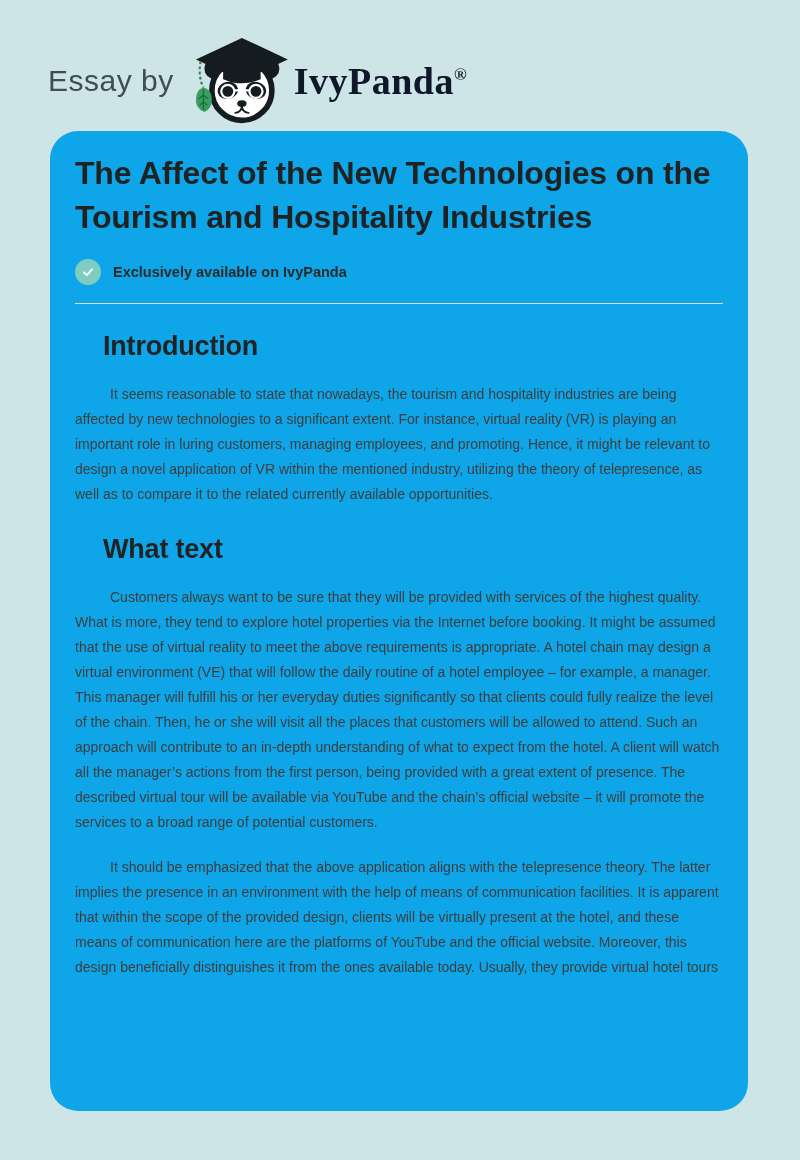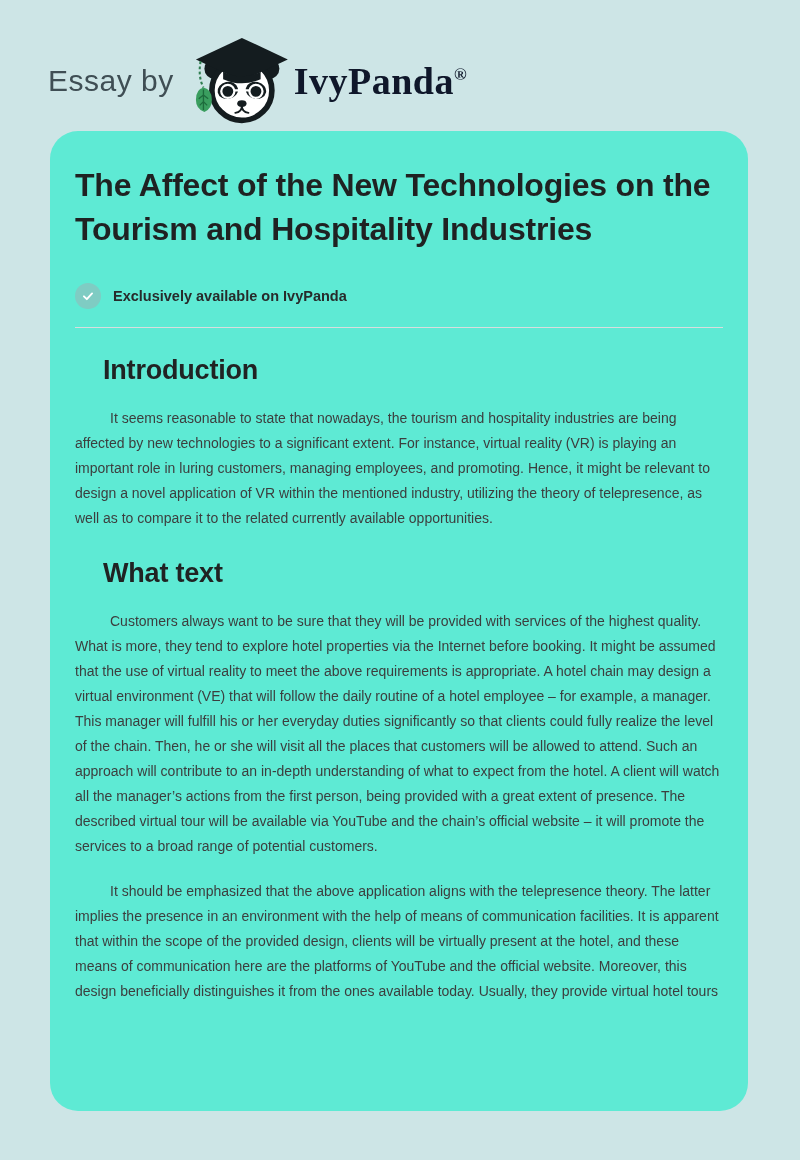--- a/index.html
+++ b/index.html
@@ -38,36 +38,36 @@
     font-size: 17px;
     vertical-align: super;
     line-height: 0;
   }
 
   
   .card {
     margin-left: 50px;
     width: 698px;
     height: 980px;
-    background: #5eead4;
+    background: #0ea5e9;
     border-radius: 28px;
-    padding: 32px 25px 30px 25px;
+    padding: 20px 25px 30px 25px;
     overflow: hidden;
   }
   .article-title {
     font-size: 32px;
     line-height: 44px;
     font-weight: bold;
     color: #1f2222;
     letter-spacing: -0.2px;
   }
   .availability {
     display: flex;
     align-items: center;
-    margin-top: 32px;
+    margin-top: 20px;
   }
   .check-badge {
     width: 26px; height: 26px;
     border-radius: 50%;
     background: #7fccc3;
     display: flex; align-items: center; justify-content: center;
     flex: 0 0 26px;
     margin-right: 12px;
   }
   .check-badge svg { width: 14px; height: 14px; }

